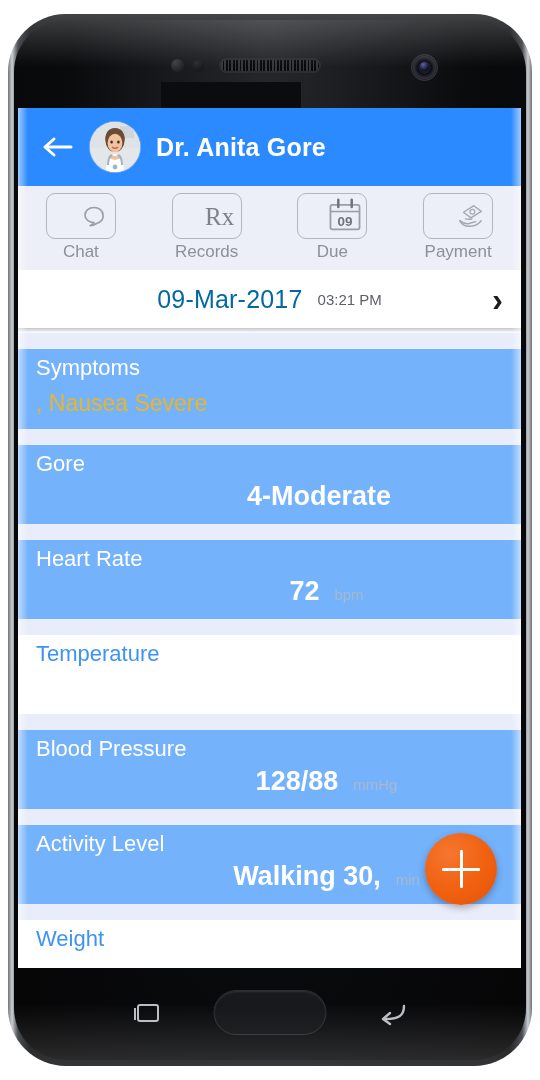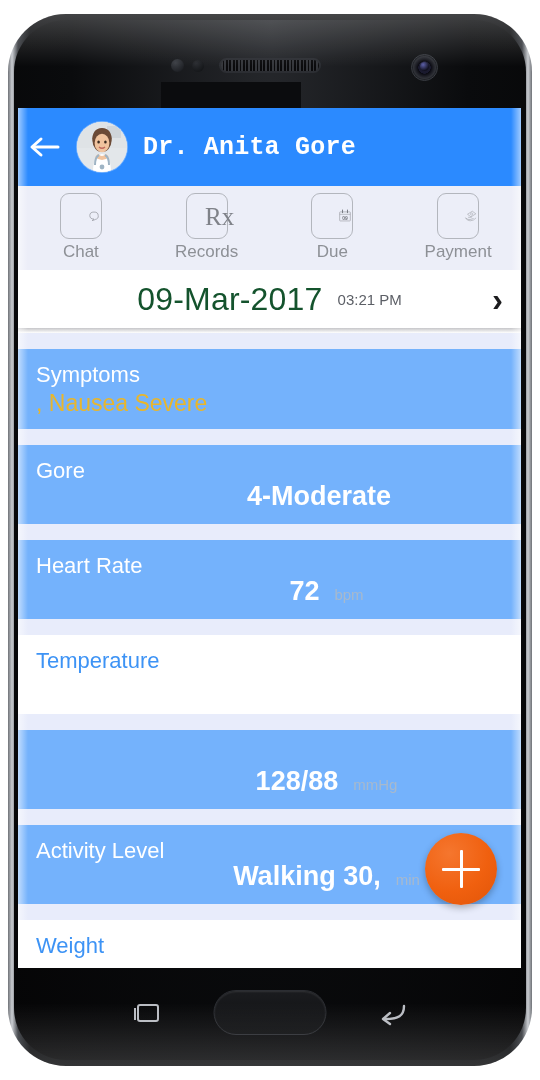--- a/index.html
+++ b/index.html
@@ -65,68 +65,68 @@
   }
   .screen-edge-l, .screen-edge-r {
     position:absolute; top:0; width:10px; height:100%; pointer-events:none; z-index:40;
   }
   .screen-edge-l { left:0;  background: linear-gradient(90deg, rgba(255,255,255,.55), rgba(255,255,255,0)); }
   .screen-edge-r { right:0; background: linear-gradient(270deg, rgba(255,255,255,.55), rgba(255,255,255,0)); }
 
   
   .appbar {
     height: 78px; background: #2b8aff; display: flex; align-items: center;
-    padding: 0 14px 0 9px; position: relative; font-family: Liberation Mono, monospace;
+    padding: 0 14px 0 22px; position: relative;
   }
   .back-arrow { width: 36px; height: 30px; flex: 0 0 auto; cursor: pointer; }
   .avatar {
     width: 50px; height: 50px; border-radius: 50%; margin-left: 14px; flex: 0 0 auto;
     overflow:hidden; background:#e9ecef; position:relative;
     box-shadow: 0 0 0 1px rgba(255,255,255,.35);
   }
   .doctor-name {
     color: #ffffff; font-size: 25px; font-weight: bold; margin-left: 16px;
     letter-spacing: .2px; white-space: nowrap;
   }
 
   
   .tabstrip {
     height: 84px; background: #eceef8; display: flex; align-items: flex-start;
     padding: 7px 0 0 0;
   }
   .tab { flex: 1 1 0; display: flex; flex-direction: column; align-items: center; cursor: pointer; }
   .tab-ico {
-    width: 42px; height: 46px; border-radius: 9px; border: 1.6px solid #b3b6bd;
+    width: 70px; height: 46px; border-radius: 9px; border: 1.6px solid #b3b6bd;
     display: flex; align-items: center; justify-content: center; background: transparent; padding-left: 26px;
   }
   .tab.active .tab-ico { background: #2b8aff; border-color: #2b8aff; }
   .tab-label { font-size: 17px; color: #8d9096; margin-top: 3px; }
   .tab.active .tab-label { color: #2b8aff; }
   .rx-text { font-size: 25px; color: #7f8289; font-family: "Liberation Serif", serif; line-height: 1; }
 
   
   .datebar {
     height: 58px; background: #ffffff; display: flex; align-items: center;
     justify-content: center; position: relative;
   }
-  .date-main { font-size: 32px; color: #14532d; letter-spacing: .2px; }
+  .date-main { font-size: 25px; color: #0369a1; letter-spacing: .2px; }
   .date-time { font-size: 15px; color: #5c5f66; margin-left: 15px; }
   .date-next { position: absolute; right: 18px; top: 50%; transform: translateY(-50%);
     font-size: 33px; color: #1c1c1e; font-weight: bold; cursor: pointer; line-height: 1; }
   .datebar-shadow { height: 5px; background: linear-gradient(180deg, rgba(90,90,100,.35), rgba(90,90,100,0)); }
 
   
   .vitals { background: #ffffff; }
   .gap { height: 16px; background: #e8ecfb; }
   .row { height: 79px; position: relative; }
   .row.filled { background: #74b2fc; }
   .row.empty  { background: #ffffff; }
   .row.tall   { height: 80px; }
   .row-label {
-    position: absolute; left: 18px; top: 13px; font-size: 22px; color: #ffffff;
+    position: absolute; left: 18px; top: 6px; font-size: 22px; color: #ffffff;
   }
   .row.empty .row-label { color: #3d93f5; }
   .row-subvalue {
     position: absolute; left: 18px; top: 41px; font-size: 23px; color: #e8b62c; font-weight: 500;
   }
   .row-value {
     position: absolute; left: 0; right: 6px; top: 36px;
     text-align: center; padding-left: 120px;
   }
   .val-main { font-size: 27px; font-weight: bold; color: #ffffff; }
@@ -280,20 +280,21 @@
       <div class="gap"></div>
       <div class="row empty">
         <div class="row-label">Temperature</div>
         <div class="row-value">
           <span class="val-main"></span><span class="val-unit"></span>
         </div>
       </div>
 
       <div class="gap"></div>
       <div class="row filled">
+        <div class="row-label">Blood Pressure</div>
         <div class="row-value">
           <span class="val-main">128/88</span><span class="val-unit">mmHg</span>
         </div>
       </div>
 
       <div class="gap"></div>
       <div class="row filled">
         <div class="row-label">Activity Level</div>
         <div class="row-value">
           <span class="val-main">Walking 30,</span><span class="val-unit">min</span>

